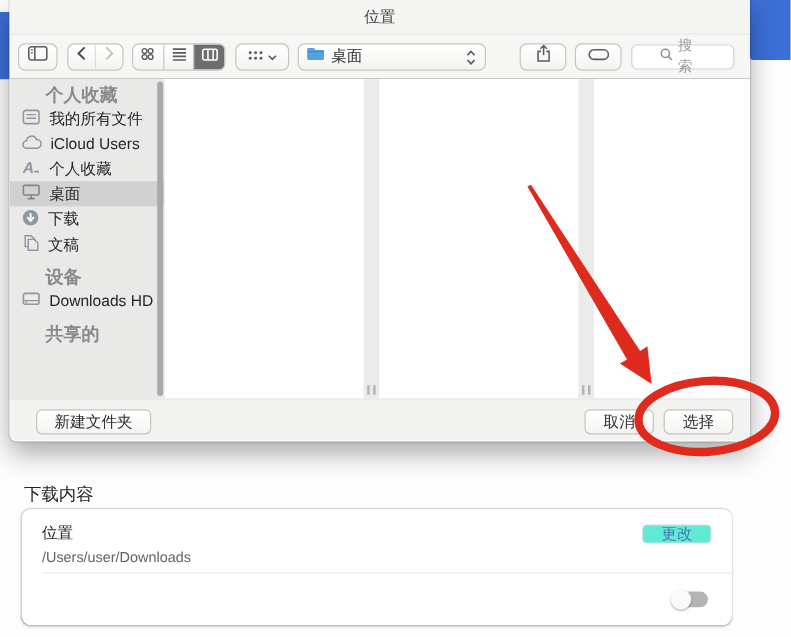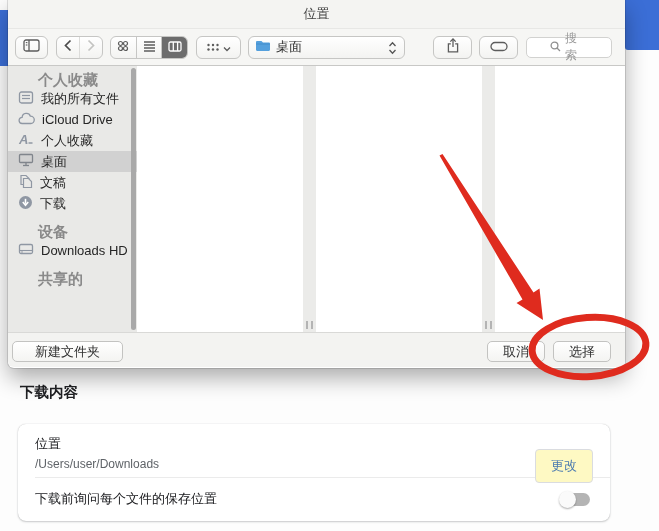--- a/index.html
+++ b/index.html
@@ -4,27 +4,27 @@
 <style>
   html,body{margin:0;padding:0;background:#fff;}
   *{box-sizing:border-box;font-family:"Liberation Sans","DejaVu Sans",sans-serif;}
   #canvas{position:relative;width:659px;height:531px;background:#fdfdfd;overflow:hidden;}
 
   
   .blue-left{position:absolute;left:0;top:10px;width:9px;height:56px;background:#3b6ed6;}
   .blue-right{position:absolute;left:625px;top:0;width:34px;height:50px;background:#3b6ed6;border-radius:0 0 0 3px;}
 
   .settings{position:absolute;left:0;top:375px;width:659px;height:156px;background:#fdfdfd;}
-  .settings-heading{position:absolute;left:20px;top:8px;font-size:14.5px;font-weight:700;color:#202124;}
+  .settings-heading{position:absolute;left:20px;top:28px;font-size:14.5px;font-weight:400;color:#202124;}
   .settings-card{position:absolute;left:18px;top:49px;width:592px;height:97px;background:#fff;border-radius:8px;
                  box-shadow:0 1px 2px rgba(60,64,67,.25),0 0 1px rgba(60,64,67,.3);}
   .card-row1{position:relative;height:53px;padding:11px 17px 0 17px;}
   .loc-label{font-size:13px;color:#202124;}
   .loc-value{font-size:12px;color:#5f6368;margin-top:4px;}
-  .change-btn{position:absolute;right:17px;top:25px;width:58px;height:34px;background:#fef9c3;border:1px solid #dadce0;
+  .change-btn{position:absolute;right:17px;top:13px;width:58px;height:16px;background:#5eead4;border:1px solid #dadce0;
               border-radius:4px;color:#4a7ab0;font-size:13px;display:flex;align-items:center;justify-content:center;cursor:pointer;}
   .card-divider{height:1px;background:#ebebeb;margin-left:17px;}
   .card-row2{position:relative;height:42px;display:flex;align-items:center;padding-left:17px;}
   .ask-label{font-size:13px;color:#202124;}
   .toggle{position:absolute;right:20px;top:15px;width:28px;height:13px;border-radius:7px;background:#a8a8a8;opacity:.85;cursor:pointer;}
   .toggle-knob{position:absolute;left:-3px;top:-2px;width:17px;height:17px;border-radius:50%;background:#fafafa;
                box-shadow:0 1px 2px rgba(0,0,0,.4);}
 
   
   .dialog{position:absolute;left:8px;top:0;width:617px;height:368px;background:#fff;border-radius:0 0 6px 6px;
@@ -70,21 +70,21 @@
   .fcol{background:#fff;}
   .fcol.c1,.fcol.c2{width:166px;flex:none;}
   .fcol.c3{flex:1;}
   .col-gap{width:13px;flex:none;position:relative;}
   .col-handle{position:absolute;bottom:3px;left:3px;width:7px;height:8px;cursor:col-resize;
               border-left:2px solid #b4b4b4;border-right:2px solid #b4b4b4;}
 
   .dialog-footer{height:35px;background:#f3f3f1;border-top:1px solid #d9d9d7;position:relative;border-radius:0 0 6px 6px;}
   .fbtn{position:absolute;top:8px;height:21px;background:linear-gradient(#ffffff,#f4f4f2);border:1px solid #c3c3c1;
         border-radius:5px;font-size:13px;color:#2f2f2f;display:flex;align-items:center;justify-content:center;cursor:pointer;}
-  .btn-new-folder{left:4px;width:111px;}
+  .btn-new-folder{left:22px;width:96px;}
   .btn-cancel{right:80px;width:58px;}
   .btn-select{right:14px;width:58px;}
 
   .annotation{position:absolute;left:0;top:0;z-index:30;pointer-events:none;}
 </style>
 </head>
 <body>
 
 <div id="canvas">
 
@@ -94,21 +94,20 @@
   <div class="settings">
     <div class="settings-heading">下载内容</div>
     <div class="settings-card">
       <div class="card-row1">
         <div class="loc-label">位置</div>
         <div class="loc-value">/Users/user/Downloads</div>
         <div class="change-btn">更改</div>
       </div>
       <div class="card-divider"></div>
       <div class="card-row2">
-        <div class="ask-label">下载前询问每个文件的保存位置</div>
         <div class="toggle">
           <div class="toggle-knob"></div>
         </div>
       </div>
     </div>
   </div>
 
   <div class="dialog">
 
     <div class="titlebar">
@@ -255,21 +254,21 @@
                 <line x1="4" y1="5.5" x2="12" y2="5.5" stroke="#8f97a3" stroke-width="1.2"></line>
                 <line x1="4" y1="8.5" x2="12" y2="8.5" stroke="#8f97a3" stroke-width="1.2"></line>
               </svg></span>
           <span class="lbl">我的所有文件</span>
         </div>
 
         <div class="sb-item">
           <span><svg width="17" height="13" viewBox="0 0 17 13">
                 <path d="M4.3 11.5 a3.1 3.1 0 0 1-.2-6.2 a4.3 4.3 0 0 1 8.3-1.1 a3.1 3.1 0 0 1 .4 7.3 Z" fill="none" stroke="#8f97a3" stroke-width="1.3"></path>
               </svg></span>
-          <span class="lbl">iCloud Drive</span>
+          <span class="lbl">iCloud Users</span>
         </div>
 
         <div class="sb-item">
           <span><svg width="16" height="14" viewBox="0 0 16 14">
                 <text x="1" y="12" font-size="13" font-style="italic" font-weight="bold" fill="#8f97a3">A</text>
                 <line x1="10.5" y1="11" x2="14.5" y2="11" stroke="#8f97a3" stroke-width="1.5"></line>
               </svg></span>
           <span class="lbl">个人收藏</span>
         </div>
 
@@ -277,33 +276,33 @@
           <span><svg width="16" height="14" viewBox="0 0 16 14">
                 <rect x="1.5" y="1.5" width="13" height="8" rx="1" fill="none" stroke="#80858c" stroke-width="1.3"></rect>
                 <line x1="8" y1="9.5" x2="8" y2="12" stroke="#80858c" stroke-width="1.3"></line>
                 <line x1="5" y1="12.5" x2="11" y2="12.5" stroke="#80858c" stroke-width="1.3"></line>
               </svg></span>
           <span class="lbl">桌面</span>
         </div>
 
         <div class="sb-item">
           <span><svg width="15" height="15" viewBox="0 0 15 15">
-                <path d="M3 1.5 h5 l3 3 v6 h-8 Z" fill="none" stroke="#8f97a3" stroke-width="1.2"></path>
-                <path d="M5.5 4.5 h5 l3 3 v6 h-8 Z" fill="#e9e9e7" stroke="#8f97a3" stroke-width="1.2"></path>
-              </svg></span>
-          <span class="lbl">文稿</span>
-        </div>
-
-        <div class="sb-item">
-          <span><svg width="15" height="15" viewBox="0 0 15 15">
                 <circle cx="7.5" cy="7.5" r="6.5" fill="#8f97a3"></circle>
                 <path d="M7.5 3.8 v5" stroke="#fff" stroke-width="1.6"></path>
                 <path d="M4.8 7 L7.5 10.2 L10.2 7" fill="none" stroke="#fff" stroke-width="1.6"></path>
               </svg></span>
           <span class="lbl">下载</span>
+        </div>
+
+        <div class="sb-item">
+          <span><svg width="15" height="15" viewBox="0 0 15 15">
+                <path d="M3 1.5 h5 l3 3 v6 h-8 Z" fill="none" stroke="#8f97a3" stroke-width="1.2"></path>
+                <path d="M5.5 4.5 h5 l3 3 v6 h-8 Z" fill="#e9e9e7" stroke="#8f97a3" stroke-width="1.2"></path>
+              </svg></span>
+          <span class="lbl">文稿</span>
         </div>
 
         <div class="sb-header mt">设备</div>
 
         <div class="sb-item">
           <span><svg width="16" height="14" viewBox="0 0 16 14">
                 <rect x="1.5" y="2.5" width="13" height="9" rx="1.5" fill="none" stroke="#8f97a3" stroke-width="1.3"></rect>
                 <line x1="1.5" y1="8.5" x2="14.5" y2="8.5" stroke="#8f97a3" stroke-width="1.1"></line>
                 <circle cx="4" cy="10" r=".8" fill="#8f97a3"></circle>
               </svg></span>

